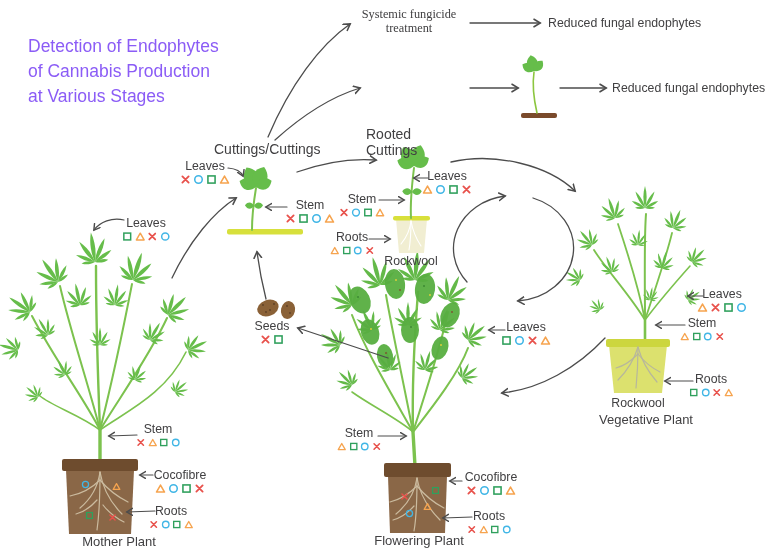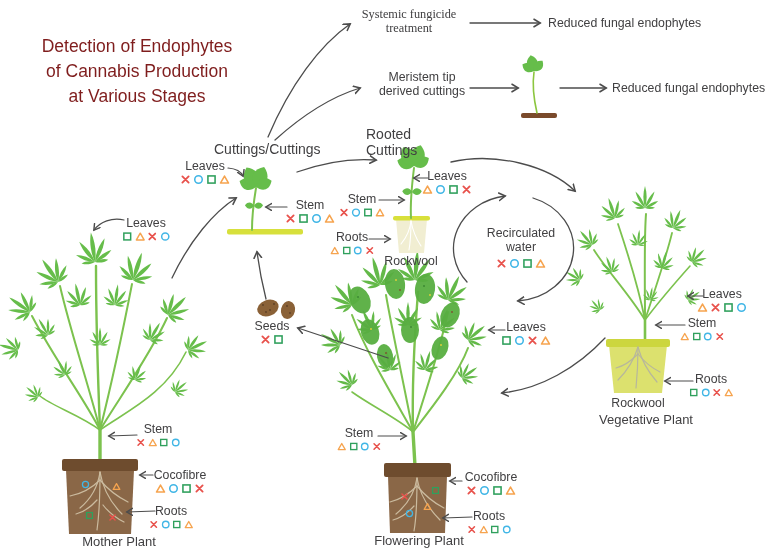--- a/index.html
+++ b/index.html
@@ -2,21 +2,21 @@
 <html><head>
 <meta charset="utf-8">
 <style>
   html,body{margin:0;padding:0;background:#ffffff;}
   .canvas{
     position:relative;width:772px;height:555px;overflow:hidden;
     font-family:"Liberation Sans", sans-serif;color:#414042;background:#fff;
   }
   svg.layer{position:absolute;left:0;top:0;}
   .txt{position:absolute;line-height:1.15;}
-  .title{font-size:17.5px;line-height:25px;text-align:center;color:#7f1d1d;}
+  .title{font-size:17.5px;line-height:25px;text-align:left;color:#8b5cf6;}
   .heading{font-size:14px;text-align:left;}
   .caption{font-size:13px;text-align:center;}
   .small{font-size:12.3px;text-align:center;}
   .plabel{position:absolute;text-align:center;}
   .plabel-text{font-size:12.3px;}
   .sym-row{display:flex;gap:2px;justify-content:center;margin-top:1px;}
   .sym-row svg{width:11px;height:11px;display:block;}
   .soil-syms{position:absolute;left:0;top:0;width:772px;height:555px;pointer-events:none;}
   .soil-syms svg{position:absolute;width:9px;height:9px;}
   .soil-mother svg:nth-child(1){left:81px;top:480px;}
@@ -286,47 +286,25 @@
     <div>Detection of Endophytes</div>
     <div>of Cannabis Production</div>
     <div>at Various Stages</div>
   </div>
 
   <div class="txt small" style="left:352px;top:7px;width:114px;font-family:Liberation Serif, serif;">
     <div>Systemic fungicide</div>
     <div>treatment</div>
   </div>
   <div class="txt small" style="left:548px;top:16px;width:220px;text-align:left;">Reduced fungal endophytes</div>
-  <div class="txt small" style="left:370px;top:70px;width:104px;">
-    <div>Meristem tip</div>
-    <div>derived cuttings</div>
-  </div>
   <div class="txt small" style="left:612px;top:81px;width:220px;text-align:left;">Reduced fungal endophytes</div>
 
   <div class="txt heading" style="left:214px;top:141px;width:120px;">Cuttings/Cuttings</div>
   <div class="txt heading" style="left:366px;top:126px;width:96px;">Rooted Cuttings</div>
 
-  <div class="txt small" style="left:464px;top:226px;width:114px;">
-    <div>Recirculated</div>
-    <div>water</div>
-    <div class="sym-row" style="margin-top:4px;">
-        <svg viewBox="0 0 12 12">
-          <path d="M2.6 2.6 L9.4 9.4 M9.4 2.6 L2.6 9.4" stroke="#e8524c" stroke-width="2" stroke-linecap="round" fill="none"></path>
-        </svg>
-        <svg viewBox="0 0 12 12">
-          <circle cx="6" cy="6" r="4.1" stroke="#41b6e6" stroke-width="1.7" fill="none"></circle>
-        </svg>
-        <svg viewBox="0 0 12 12">
-          <rect x="2.1" y="2.1" width="7.8" height="7.8" stroke="#2fa05c" stroke-width="1.7" fill="none"></rect>
-        </svg>
-        <svg viewBox="0 0 12 12">
-          <path d="M6 2.2 L10.4 9.9 L1.6 9.9 Z" stroke="#f6a44f" stroke-width="1.7" stroke-linejoin="round" fill="none"></path>
-        </svg>
-      </div>
-  </div>
 
   <div class="plabel" style="left:176px;top:159px;width:58px;">
     <div class="plabel-text">Leaves</div>
     <div class="sym-row">
         <svg viewBox="0 0 12 12">
           <path d="M2.6 2.6 L9.4 9.4 M9.4 2.6 L2.6 9.4" stroke="#e8524c" stroke-width="2" stroke-linecap="round" fill="none"></path>
         </svg>
         <svg viewBox="0 0 12 12">
           <circle cx="6" cy="6" r="4.1" stroke="#41b6e6" stroke-width="1.7" fill="none"></circle>
         </svg>

